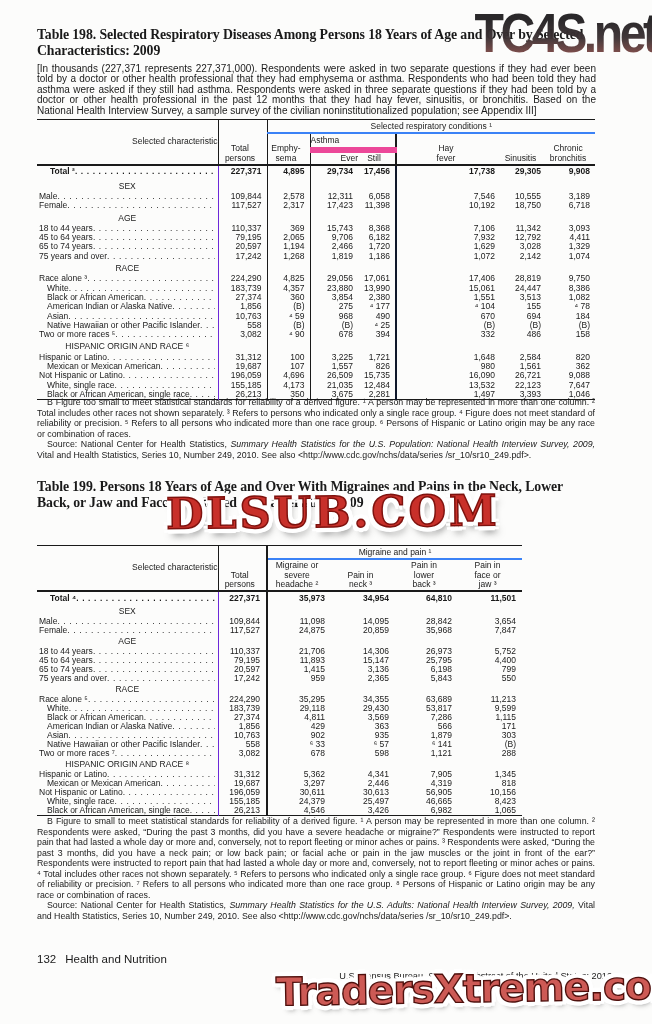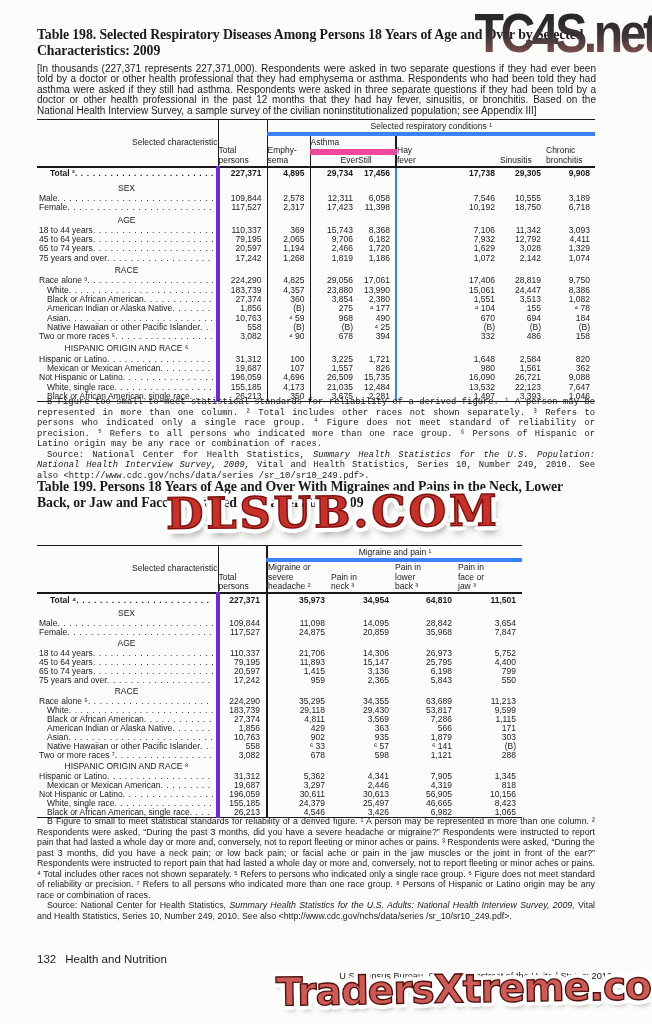--- a/index.html
+++ b/index.html
@@ -10,44 +10,44 @@
   
   .ttl{font-family:"Liberation Serif","DejaVu Serif",serif;font-weight:bold;font-size:13.8px;line-height:16.4px;letter-spacing:-.1px;margin:0;}
   .note{font-size:10px;line-height:10.5px;text-align:justify;margin:4px 0 0 0;}
   .note.pre{white-space:pre-line;text-align:left;}
 
   
   table{border-collapse:collapse;table-layout:fixed;border-top:1px solid #1a1a1a;border-bottom:1px solid #1a1a1a;}
   #tbl198{width:558px;}
   #tbl199{width:485px;}
   thead{border-bottom:2px solid #1a1a1a;}
-  th{font-weight:normal;font-size:8.5px;line-height:9.3px;padding:1px 5px 1px 0;text-align:left;white-space:pre-line;vertical-align:bottom;}
+  th{font-weight:normal;font-size:8.5px;line-height:9.3px;padding:1px 5px 1px 0;text-align:center;white-space:pre-line;vertical-align:bottom;}
   th.stubhead{text-align:right;vertical-align:middle;padding:0;}
-  th.spanner{text-align:center;vertical-align:middle;border-bottom:4px solid #3b82f6;padding:1.5px 0;}
+  th.spanner{text-align:center;vertical-align:middle;border-bottom:2px solid #3b82f6;padding:1.5px 0;}
   th.asthma{text-align:left;border-bottom:6px solid #ec4899;padding:1.5px 0;}
   th.ctr{text-align:right;padding-right:0;}
   .br1{border-right:1px solid #1a1a1a;}
   .br2{border-right:2px solid #1a1a1a;}
   td{font-size:8.5px;line-height:9.3px;height:9.3px;padding:0;vertical-align:bottom;}
   #tbl199 td{line-height:8.9px;height:8.9px;}
   td.num{text-align:right;padding-right:5px;}
   #tbl199 td.num{padding-right:6px;}
   td.secname{text-align:center;padding-top:3px;padding-bottom:1px;}
   #tbl199 td.secname{padding-top:2.5px;}
   tr.total-row td{font-weight:bold;padding-top:1.5px;padding-bottom:2px;}
   td.stub{padding-left:2px;padding-right:3px;overflow:hidden;}
   td.stub.ind .lbl{padding-left:8px;}
   td.stub.tstub .lbl{padding-left:11px;}
   .stubline{display:flex;align-items:baseline;overflow:hidden;}
   .lbl{white-space:nowrap;}
   .dots{flex:1;overflow:hidden;white-space:nowrap;letter-spacing:.6px;}
   .dots::after{content:" . . . . . . . . . . . . . . . . . . . . . . . . . . . . . . . . . . . . . . . . . . . . . . . . . . . . . . . . . .";}
-  #tbl198 td:first-child,#tbl199 td:first-child{border-right:4px solid #6d28d9;}
+  #tbl198 td:first-child,#tbl199 td:first-child{border-right:1px solid #6d28d9;}
   #tbl198 td:nth-child(2),#tbl198 td:nth-child(3){border-right:1px solid #1a1a1a;}
-  #tbl198 td:nth-child(5){border-right:2px solid #3b82f6;}
+  #tbl198 td:nth-child(5){border-right:2px solid #0f172a;}
   #tbl199 td:nth-child(2){border-right:2px solid #1a1a1a;}
 
   
   .fn{font-size:8.8px;line-height:10.5px;text-align:justify;text-indent:10px;margin:0;}
   .fn i{font-style:italic;}
 
   
   .pgnum{font-size:11.5px;}
   .pgsec{font-size:11.5px;margin-left:9px;}
   .srcline{font-size:9.2px;}
@@ -427,21 +427,21 @@
             <td class="num">3,675</td>
             <td class="num">2,281</td>
             <td class="num">1,497</td>
             <td class="num">3,393</td>
             <td class="num">1,046</td>
           </tr>
         </tbody>
     </table>
   </div>
 
-  <div class="blk" style="top:397px;left:37px;width:558px;font-family:Liberation Mono, monospace;">
+  <div class="blk" style="top:397px;left:37px;width:558px;">
     <p class="fn">B Figure too small to meet statistical standards for reliability of a derived figure. ¹ A person may be represented in more than one column. ² Total includes other races not shown separately. ³ Refers to persons who indicated only a single race group. ⁴ Figure does not meet standard of reliability or precision. ⁵ Refers to all persons who indicated more than one race group. ⁶ Persons of Hispanic or Latino origin may be any race or combination of races.</p>
     <p class="fn"><span>Source: National Center for Health Statistics, </span><i>Summary Health Statistics for the U.S. Population: National Health Interview Survey, 2009,</i><span> Vital and Health Statistics, Series 10, Number 249, 2010. See also &lt;http://www.cdc.gov/nchs/data/series /sr_10/sr10_249.pdf&gt;.</span></p>
   </div>
 
   <div class="blk" style="top:479px;left:37px;width:559px;">
     <h2 class="ttl">Table 199. Persons 18 Years of Age and Over With Migraines and Pains in the Neck, Lower Back, or Jaw and Face by Selected Characteristics: 2009</h2>
   </div>
 
   <div class="blk" style="top:545px;left:37px;">
     <table id="tbl199">

